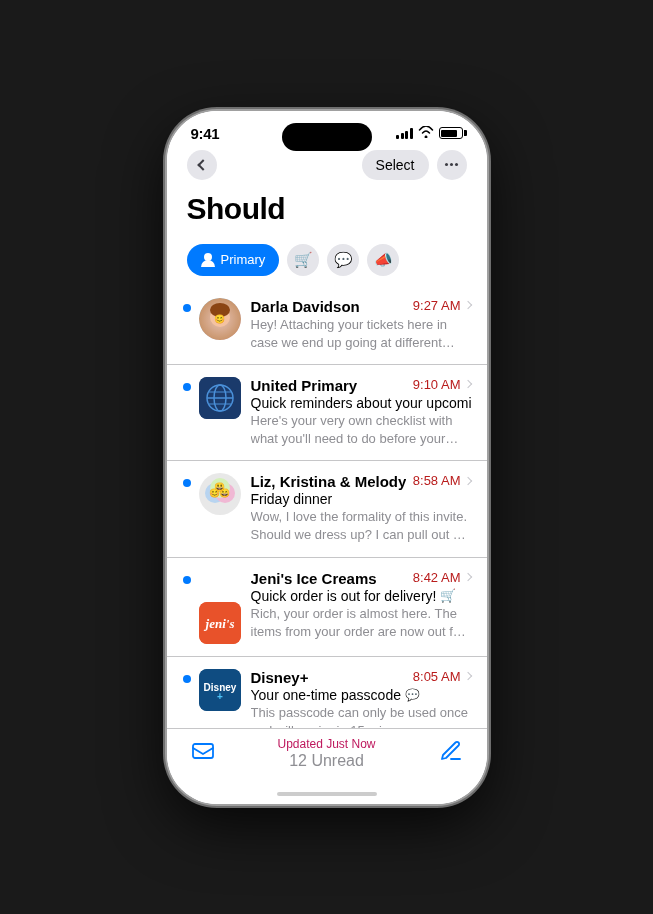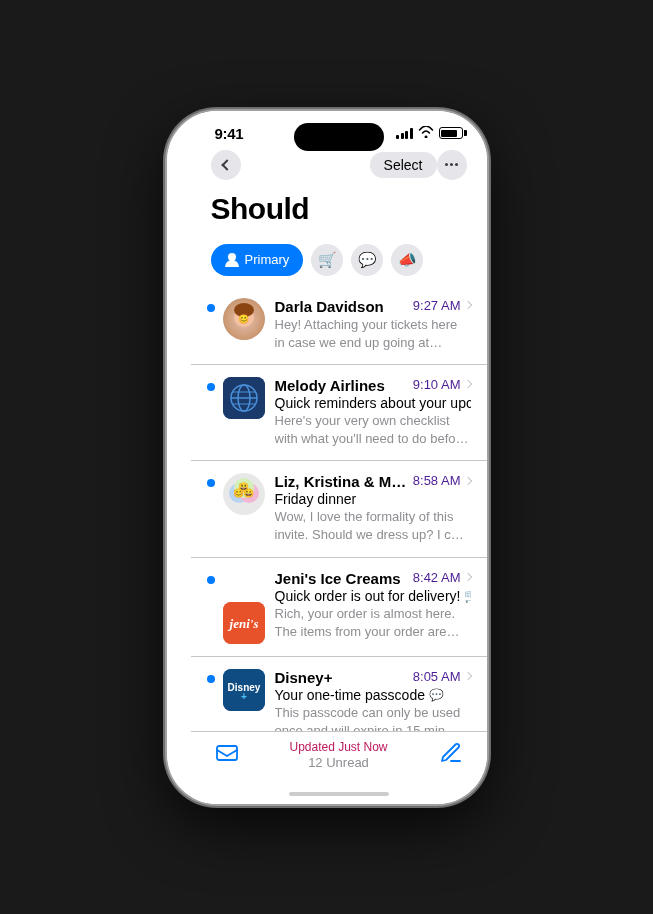--- a/index.html
+++ b/index.html
@@ -39,21 +39,20 @@
     }
 
     .screen {
       width: 100%;
       height: 100%;
       background: #ffffff;
       border-radius: 48px;
       overflow: hidden;
       display: flex;
       flex-direction: column;
-      padding-left: 24px;
     }
 
     
     .status-bar {
       display: flex;
       justify-content: space-between;
       align-items: center;
       padding: 14px 24px 4px;
       background: #ffffff;
       position: relative;
@@ -158,21 +157,21 @@
       width: 8px;
       height: 8px;
       border-left: 2px solid #3c3c43;
       border-bottom: 2px solid #3c3c43;
       transform: rotate(45deg);
       margin-left: 3px;
     }
 
     .nav-actions {
       display: flex;
-      align-items: center;
+      gap: 8px;
     }
 
     .select-btn {
       background: #e5e5ea;
       border: none;
       border-radius: 16px;
       padding: 5px 14px;
       font-size: 14px;
       font-weight: 400;
       color: #000;
@@ -343,21 +342,21 @@
 
     .mail-time-row {
       display: flex;
       align-items: center;
       gap: 4px;
       flex-shrink: 0;
     }
 
     .mail-time {
       font-size: 13px;
-      color: #4c1d95;
+      color: #b91c1c;
     }
 
     .chevron-right {
       width: 6px;
       height: 6px;
       border-right: 1.5px solid #c7c7cc;
       border-top: 1.5px solid #c7c7cc;
       transform: rotate(45deg);
       flex-shrink: 0;
     }
@@ -412,21 +411,21 @@
       align-items: center;
       gap: 1px;
     }
 
     .updated-text {
       font-size: 12px;
       color: #be185d;
     }
 
     .unread-count {
-      font-size: 13px;
+      font-size: 16px;
       color: #8e8e93;
     }
 
     .compose-btn {
       cursor: pointer;
     }
 
     .mailbox-btn {
       cursor: pointer;
     }
@@ -554,21 +553,21 @@
             <rect width="42" height="42" rx="8" fill="#1a3a6b"></rect>
             <circle cx="21" cy="21" r="13" fill="none" stroke="#4a90d9" stroke-width="1.5"></circle>
             <ellipse cx="21" cy="21" rx="6" ry="13" fill="none" stroke="#4a90d9" stroke-width="1.5"></ellipse>
             <line x1="8" y1="21" x2="34" y2="21" stroke="#4a90d9" stroke-width="1.5"></line>
             <line x1="10" y1="15" x2="32" y2="15" stroke="#4a90d9" stroke-width="1"></line>
             <line x1="10" y1="27" x2="32" y2="27" stroke="#4a90d9" stroke-width="1"></line>
           </svg>
         </div>
         <div class="mail-content">
           <div class="mail-header-row">
-            <span class="sender-name">Melody Airlines</span>
+            <span class="sender-name">United Primary</span>
             <div class="mail-time-row">
               <span class="mail-time">9:10 AM</span>
               <div class="chevron-right"></div>
             </div>
           </div>
           <div class="mail-subject">
             <span>Quick reminders about your upcoming...</span>
 
           </div>
           <div class="mail-preview">Here's your very own checklist with what you'll need to do before your flight and wh...</div>

